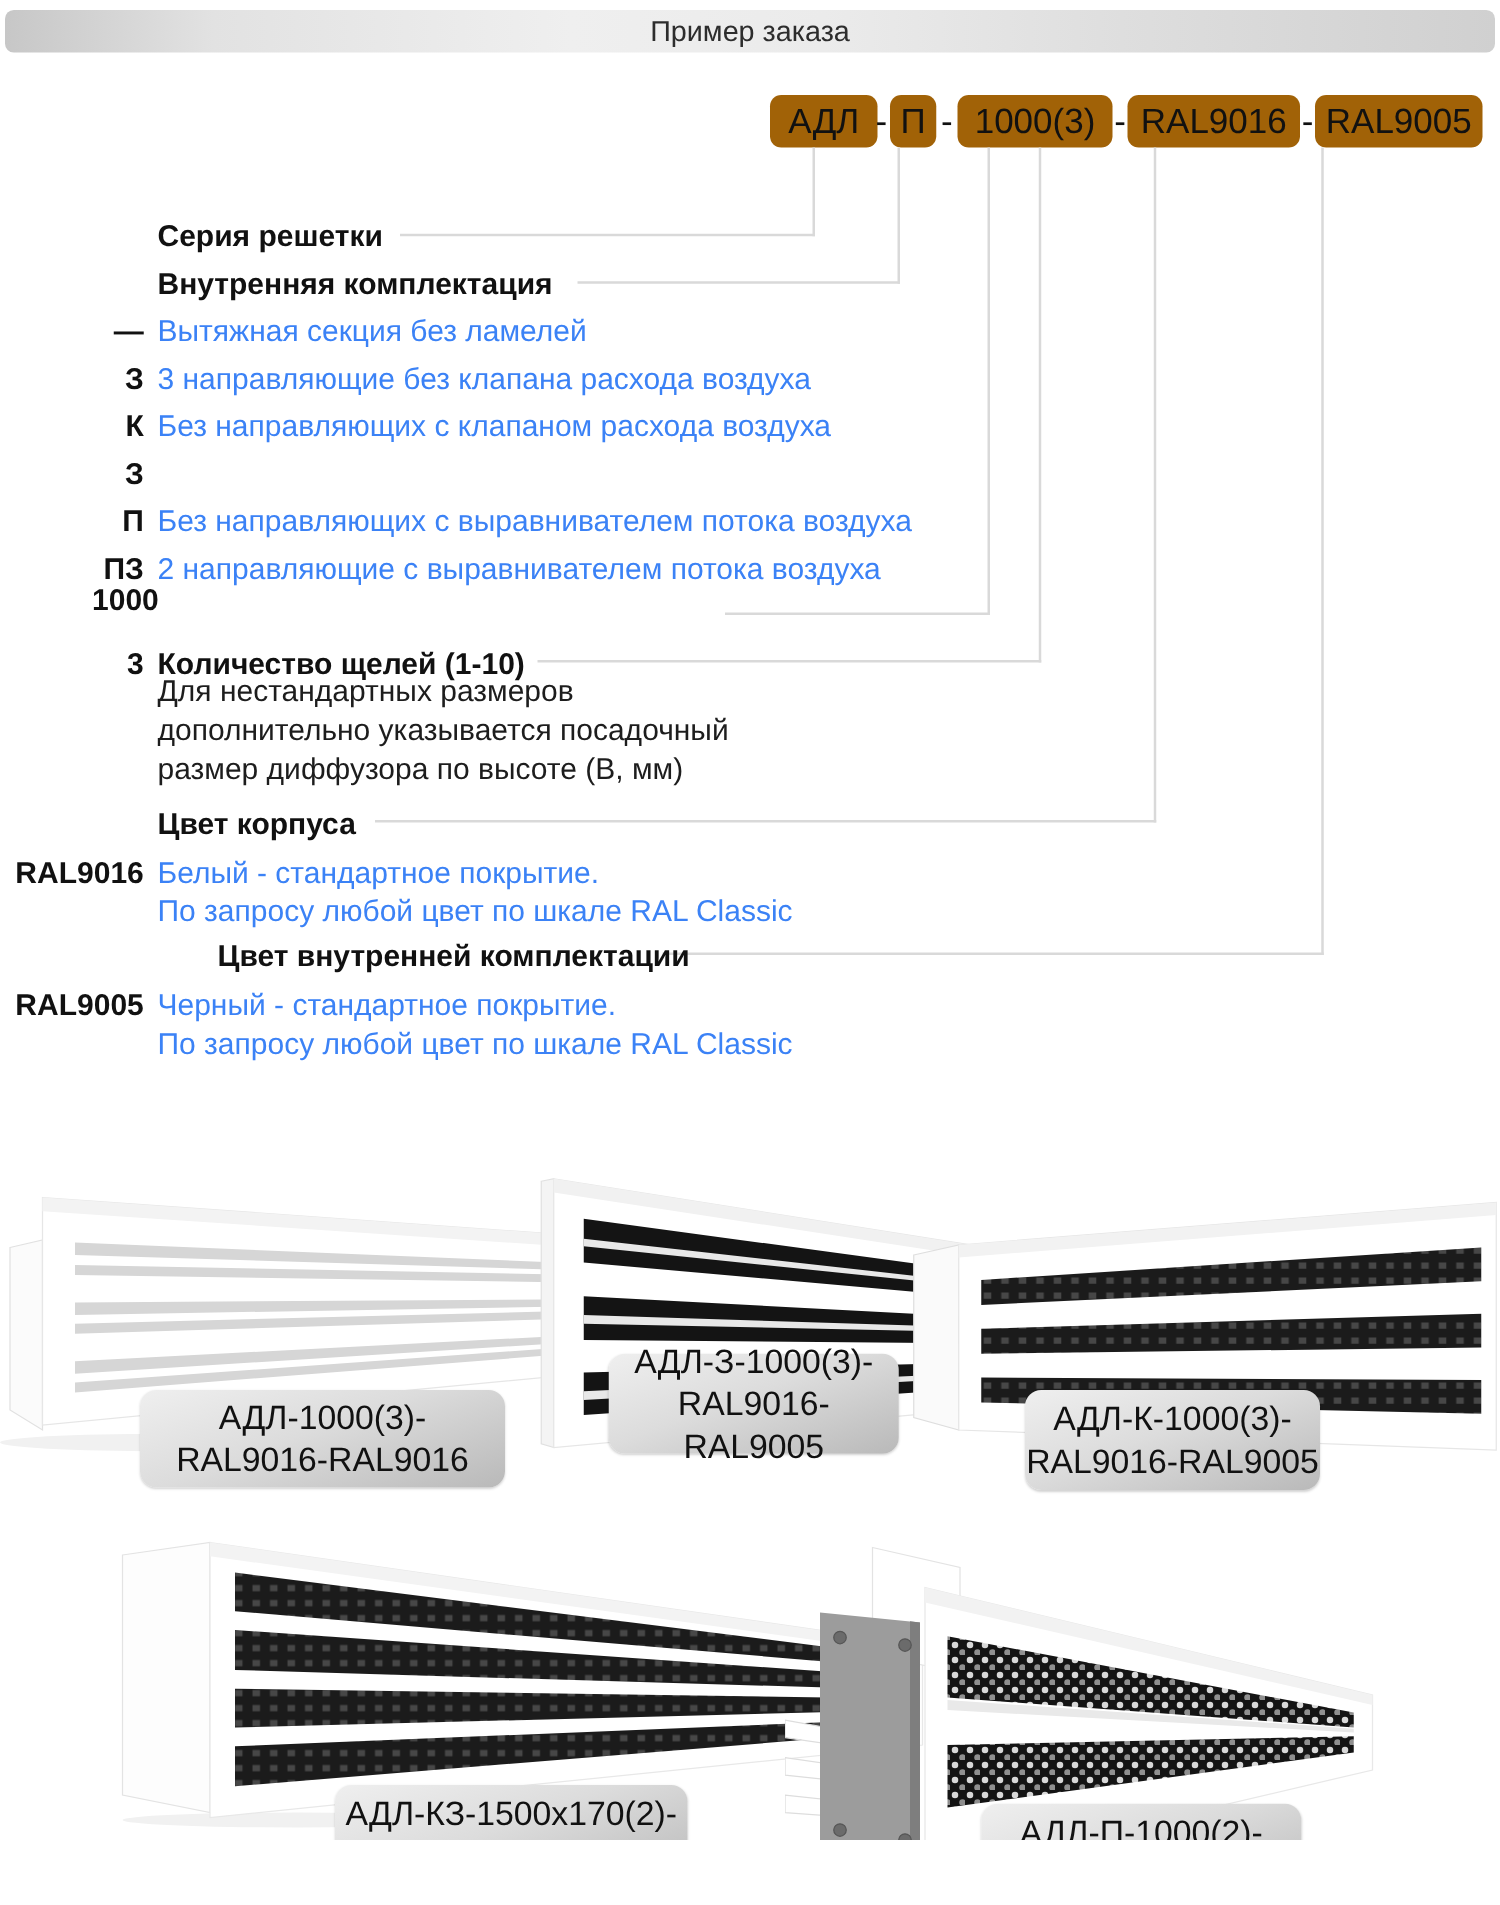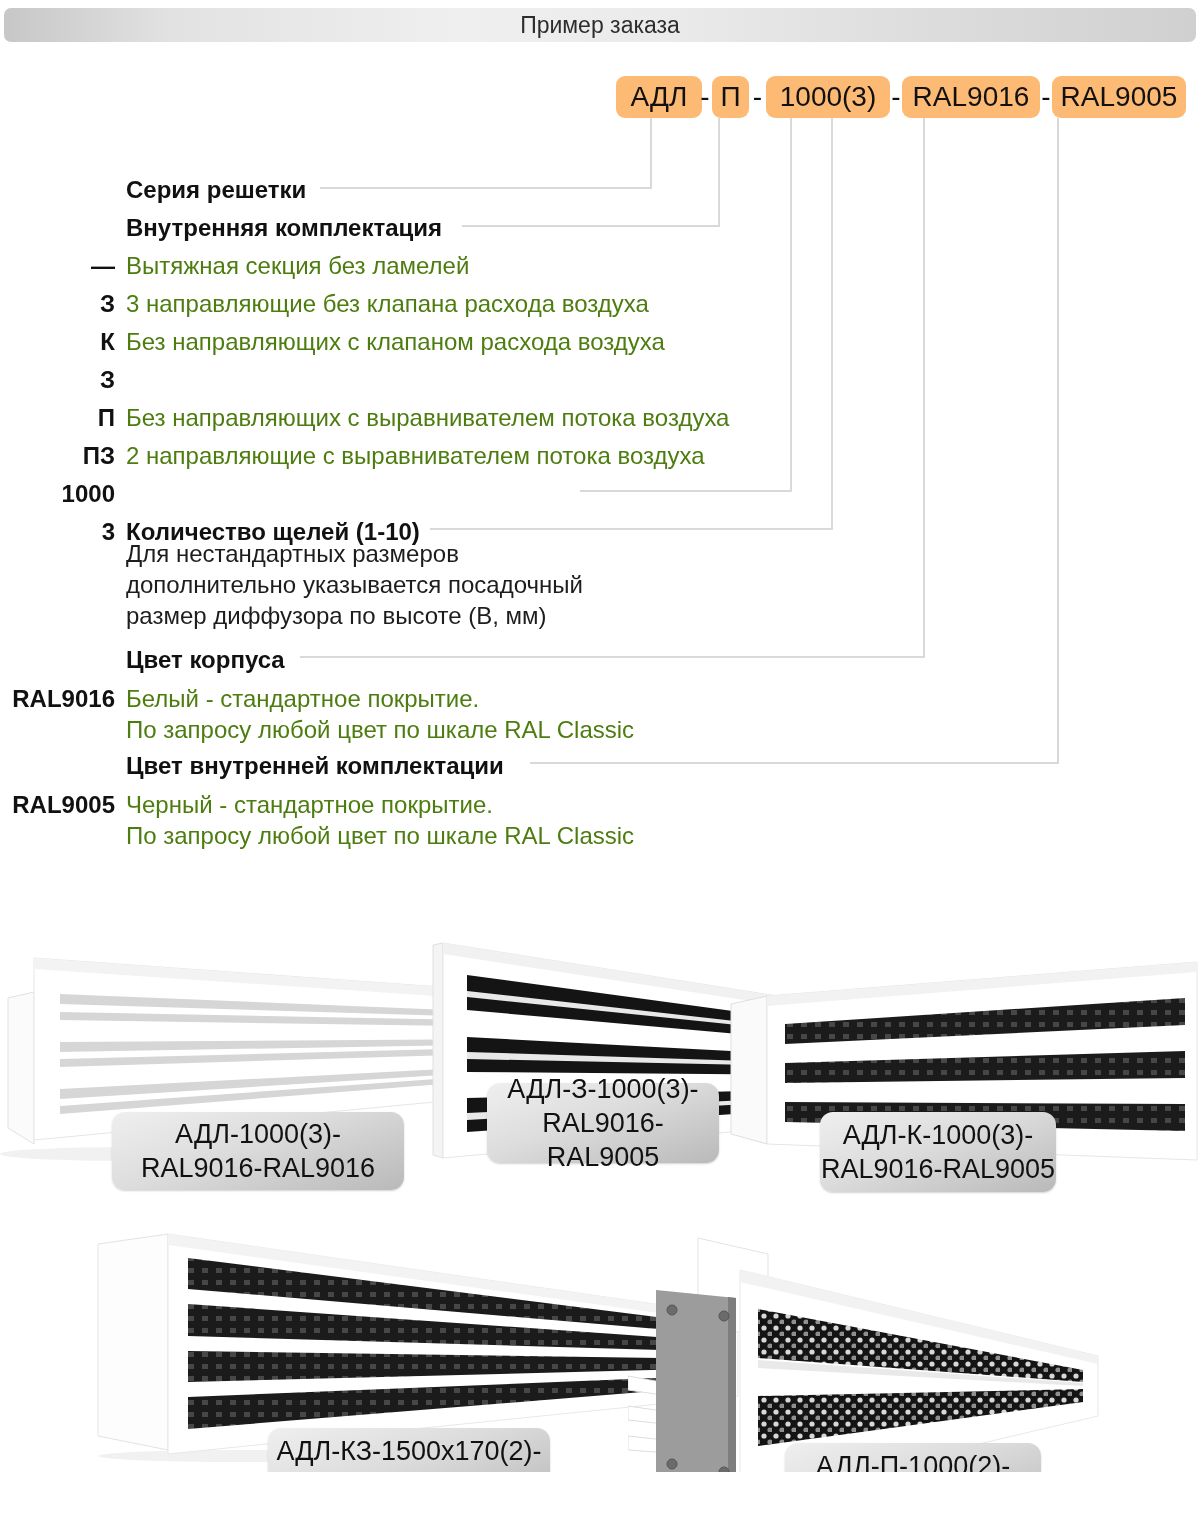--- a/index.html
+++ b/index.html
@@ -11,36 +11,36 @@
   .header-bar {
     position:absolute; left:4px; top:8px; width:1192px; height:34px;
     border-radius:7px;
     background:linear-gradient(90deg,#c7c7c7 0%,#e2e2e2 14%,#efefef 38%,#ebebeb 55%,#dedede 75%,#d0d0d0 100%);
     display:flex; align-items:center; justify-content:center;
     font-size:23px; color:#2d2d2d;
   }
 
   
   .code-box {
-    position:absolute; top:76px; height:42px; background:#fdba74; border-radius:9px;
+    position:absolute; top:76px; height:42px; background:#a16207; border-radius:9px;
     display:flex; align-items:center; justify-content:center;
     font-size:28px; color:#111;
   }
   .code-dash {
     position:absolute; top:76px; height:42px; display:flex; align-items:center; justify-content:center;
     font-size:28px; color:#111;
   }
 
   
   .conn { position:absolute; border-right:2px solid #d9d9d9; border-bottom:2px solid #d9d9d9; }
 
   
   .row { position:absolute; left:0; display:flex; align-items:flex-start; }
   .row .code { width:115px; text-align:right; font-weight:700; font-size:24px; color:#111; line-height:29px; white-space:pre; }
-  .row .txt  { margin-left:11px; font-size:24px; color:#4d7c0f; line-height:29px; white-space:nowrap; }
+  .row .txt  { margin-left:11px; font-size:24px; color:#3b82f6; line-height:29px; white-space:nowrap; }
   .row.bold .txt { font-weight:700; color:#111; }
   .note { position:absolute; left:126px; font-size:24px; color:#1d1d1d; line-height:31px; }
   .twolines { line-height:31px !important; white-space:pre-line !important; }
 
   
   .plabel {
     position:absolute; border-radius:13px;
     background:linear-gradient(160deg,#efefef 0%,#dcdcdc 45%,#b9b9b9 100%);
     box-shadow:0 1px 2px rgba(0,0,0,0.18);
     display:flex; flex-direction:column; align-items:center; justify-content:center;
@@ -101,21 +101,21 @@
   </div>
   <div class="row" style="top:403px;">
     <span class="code">П</span>
     <span class="txt">Без направляющих с выравнивателем потока воздуха</span>
   </div>
   <div class="row" style="top:441px;">
     <span class="code">ПЗ</span>
     <span class="txt">2 направляющие с выравнивателем потока воздуха</span>
   </div>
 
-  <div class="row bold" style="top:479px;">
+  <div class="row bold" style="top:466px;padding-left:12px;">
     <span class="code">1000</span>
   </div>
   <div class="row bold" style="top:517px;">
     <span class="code">3</span>
     <span class="txt">Количество щелей (1-10)</span>
   </div>
 
   <div class="note" style="top:538px;white-space:pre-line;">Для нестандартных размеров
 дополнительно указывается посадочный
 размер диффузора по высоте (В, мм)</div>
@@ -123,21 +123,21 @@
   <div class="row bold" style="top:645px;">
     <span class="code"></span>
     <span class="txt">Цвет корпуса</span>
   </div>
   <div class="row" style="top:683px;">
     <span class="code" style="line-height:31px;">RAL9016</span>
     <span class="txt twolines">Белый - стандартное покрытие.
 По запросу любой цвет по шкале RAL Classic</span>
   </div>
 
-  <div class="row bold" style="top:751px;">
+  <div class="row bold" style="top:751px;margin-left:48px;">
     <span class="code"></span>
     <span class="txt">Цвет внутренней комплектации</span>
   </div>
   <div class="row" style="top:789px;">
     <span class="code" style="line-height:31px;">RAL9005</span>
     <span class="txt twolines">Черный - стандартное покрытие.
 По запросу любой цвет по шкале RAL Classic</span>
   </div>
 
   <svg width="0" height="0" style="position:absolute">

